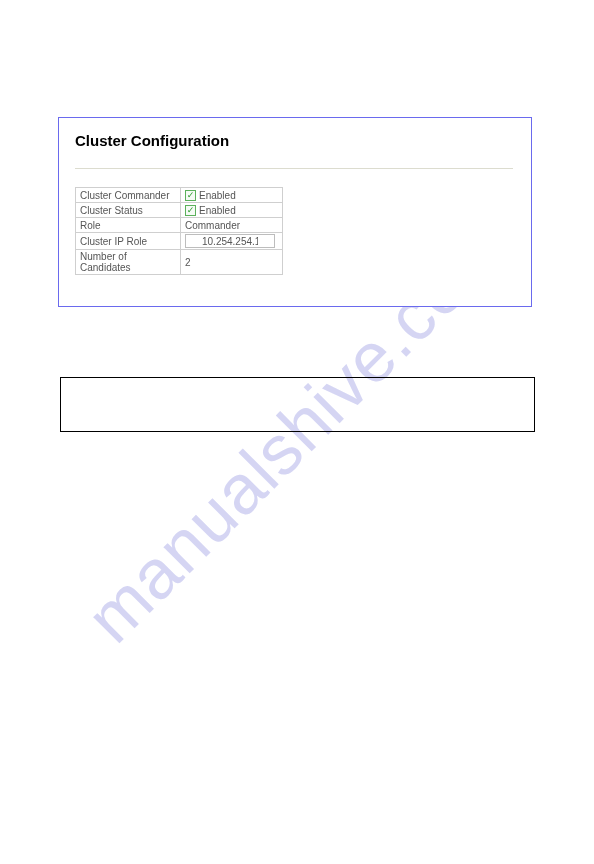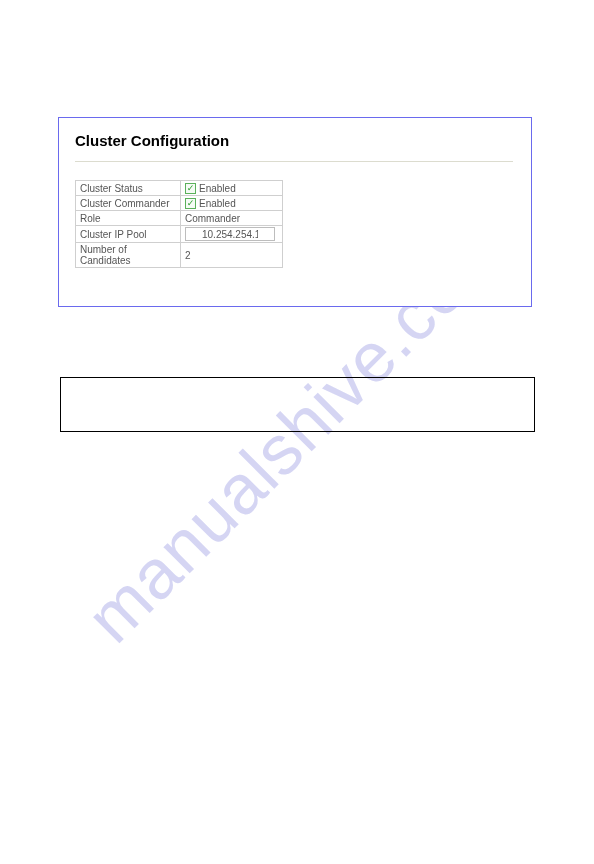--- a/index.html
+++ b/index.html
@@ -30,21 +30,21 @@
     width: 474px;
     height: 190px;
     border: 1px solid #6a6aee;
     background: #fff;
     padding: 14px 18px 10px 16px;
   }
   .panel-title {
     font-size: 15px;
     font-weight: bold;
     color: #000;
-    margin-bottom: 12px;
+    margin-bottom: 19px;
   }
   .title-rule {
     border: none;
     border-top: 1px solid #dcdccf;
     margin-bottom: 18px;
   }
   .config-table {
     border-collapse: collapse;
     font-size: 10px;
     color: #555;
@@ -97,43 +97,43 @@
 <body>
 
 <div class="watermark">manualshive.com</div>
 
 <div class="panel">
   <div class="panel-title">Cluster Configuration</div>
   <hr class="title-rule">
   <table class="config-table">
     <tbody>
         <tr>
-      <td class="col-label">Cluster Status</td>
+      <td class="col-label">Cluster Commander</td>
       <td class="col-value">
         <span class="cb-wrap">
           <span class="cb">✓</span>
           <span>Enabled</span>
         </span>
       </td>
     </tr>
     <tr>
-      <td class="col-label">Cluster Commander</td>
+      <td class="col-label">Cluster Status</td>
       <td class="col-value">
         <span class="cb-wrap">
           <span class="cb">✓</span>
           <span>Enabled</span>
         </span>
       </td>
     </tr>
     <tr>
       <td class="col-label">Role</td>
       <td class="col-value">Commander</td>
     </tr>
     <tr>
-      <td class="col-label">Cluster IP Pool</td>
+      <td class="col-label">Cluster IP Role</td>
       <td class="col-value">
         <input class="val-input" value="10.254.254.1" style="">
       </td>
     </tr>
     <tr>
       <td class="col-label">Number of Candidates</td>
       <td class="col-value">2</td>
     </tr>
   </tbody>
     </table>

